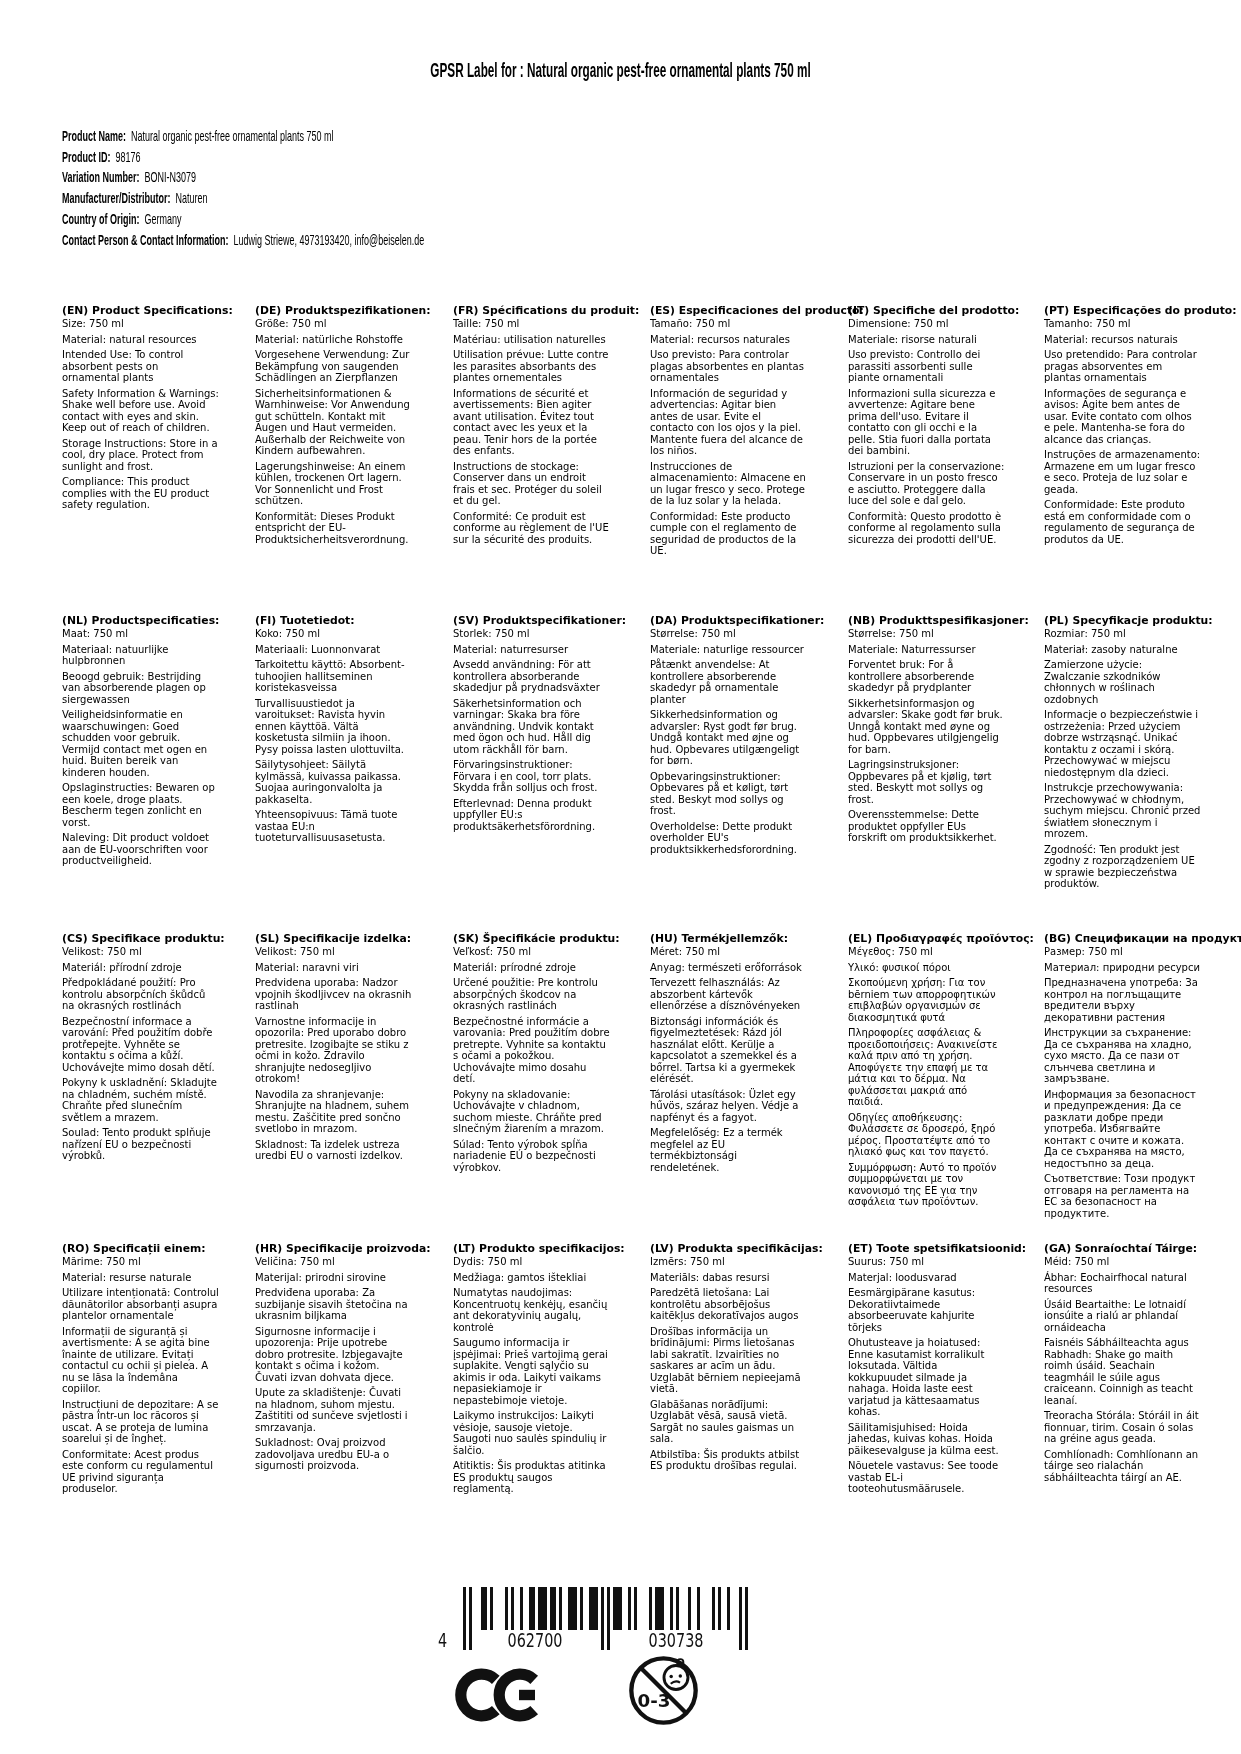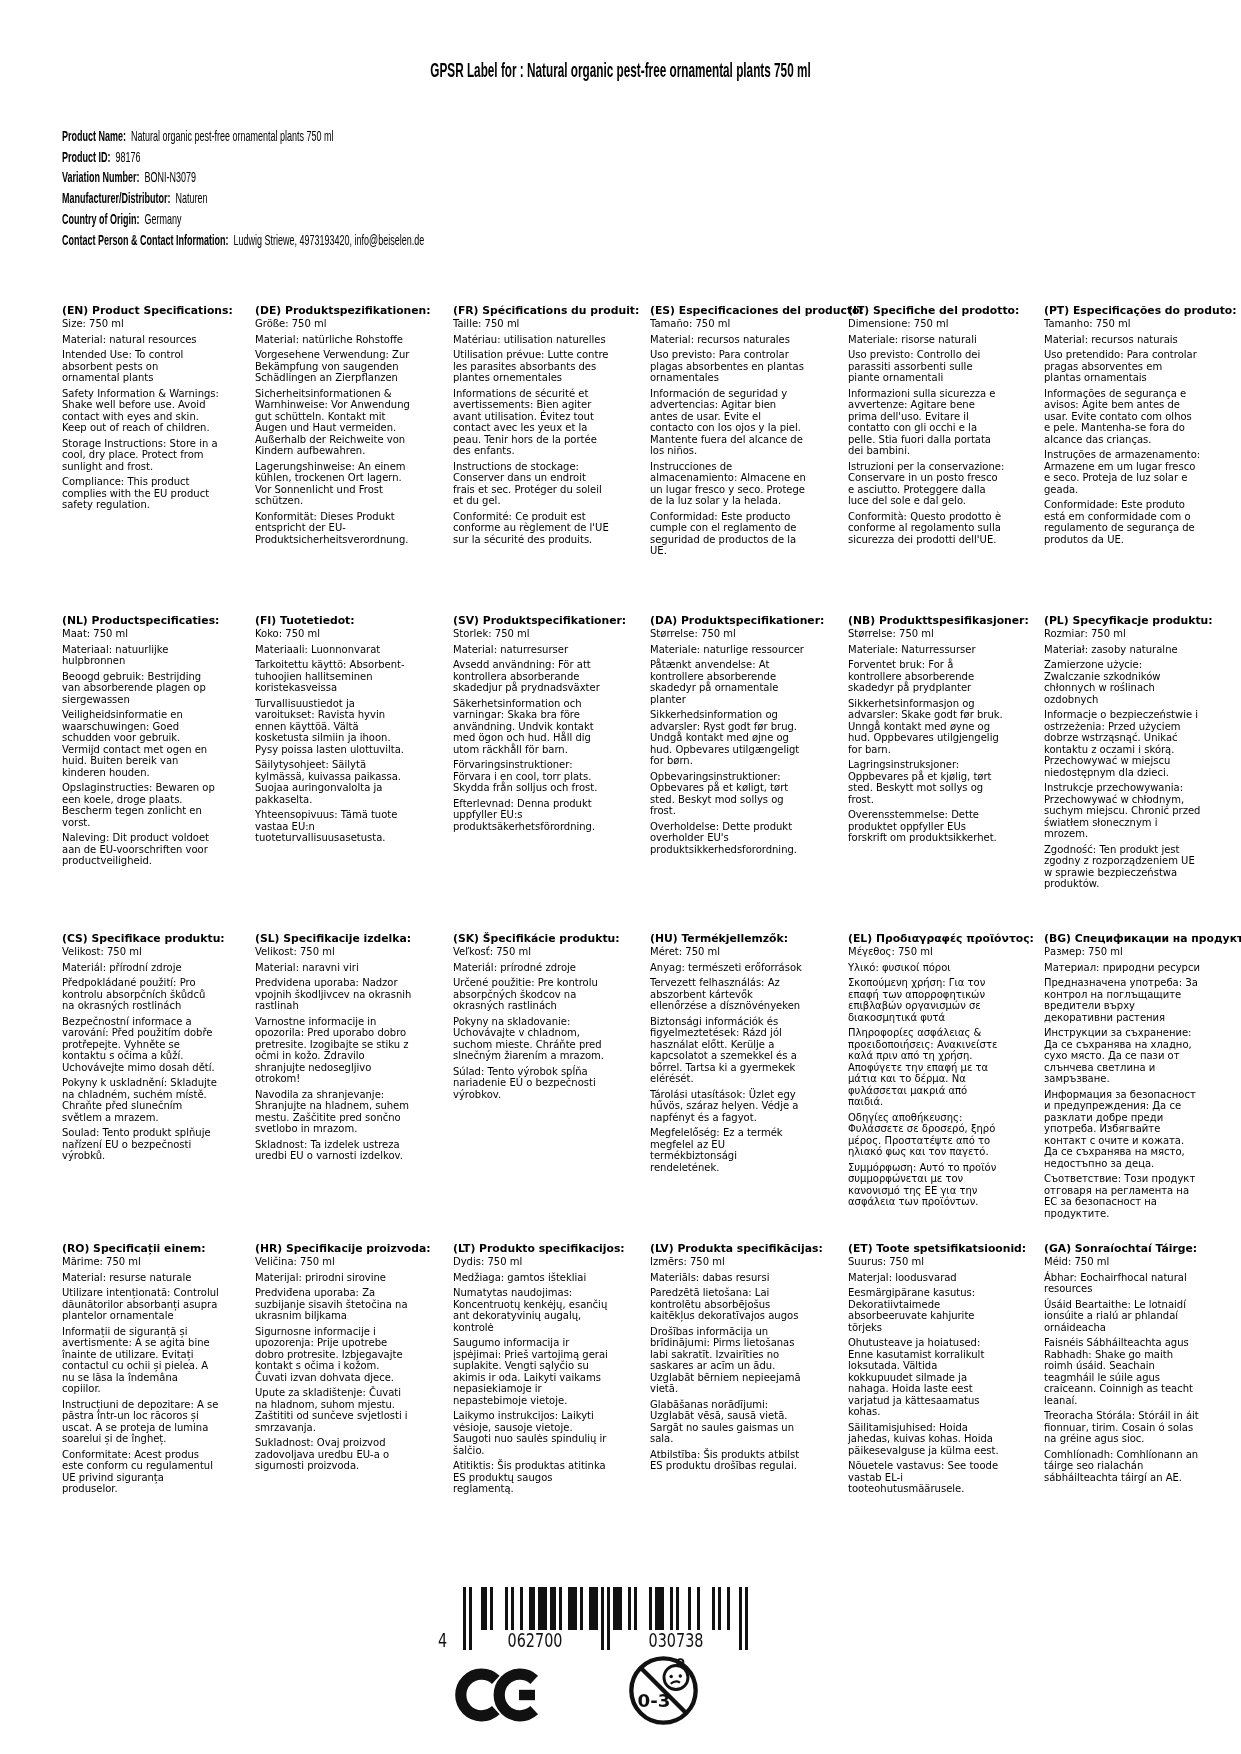--- a/index.html
+++ b/index.html
@@ -207,37 +207,38 @@
       <p>Predvidena uporaba: Nadzor vpojnih škodljivcev na okrasnih rastlinah</p>
       <p>Varnostne informacije in opozorila: Pred uporabo dobro pretresite. Izogibajte se stiku z očmi in kožo. Zdravilo shranjujte nedosegljivo otrokom!</p>
       <p>Navodila za shranjevanje: Shranjujte na hladnem, suhem mestu. Zaščitite pred sončno svetlobo in mrazom.</p>
       <p>Skladnost: Ta izdelek ustreza uredbi EU o varnosti izdelkov.</p>
     </section>
     <section class="spec-block">
       <h3 class="spec-title">(SK) Špecifikácie produktu:</h3>
       <p>Veľkosť: 750 ml</p>
       <p>Materiál: prírodné zdroje</p>
       <p>Určené použitie: Pre kontrolu absorpčných škodcov na okrasných rastlinách</p>
+      <p>Bezpečnostné informácie a varovania: Pred použitím dobre pretrepte. Vyhnite sa kontaktu s očami a pokožkou. Uchovávajte mimo dosahu detí.</p>
       <p>Pokyny na skladovanie: Uchovávajte v chladnom, suchom mieste. Chráňte pred slnečným žiarením a mrazom.</p>
       <p>Súlad: Tento výrobok spĺňa nariadenie EÚ o bezpečnosti výrobkov.</p>
     </section>
     <section class="spec-block">
       <h3 class="spec-title">(HU) Termékjellemzők:</h3>
       <p>Méret: 750 ml</p>
       <p>Anyag: természeti erőforrások</p>
       <p>Tervezett felhasználás: Az abszorbent kártevők ellenőrzése a dísznövényeken</p>
       <p>Biztonsági információk és figyelmeztetések: Rázd jól használat előtt. Kerülje a kapcsolatot a szemekkel és a bőrrel. Tartsa ki a gyermekek elérését.</p>
       <p>Tárolási utasítások: Üzlet egy hűvös, száraz helyen. Védje a napfényt és a fagyot.</p>
       <p>Megfelelőség: Ez a termék megfelel az EU termékbiztonsági rendeletének.</p>
     </section>
     <section class="spec-block">
       <h3 class="spec-title">(EL) Προδιαγραφές προϊόντος:</h3>
       <p>Μέγεθος: 750 ml</p>
       <p>Υλικό: φυσικοί πόροι</p>
-      <p>Σκοπούμενη χρήση: Για τον επαφή των απορροφητικών επιβλαβών οργανισμών σε διακοσμητικά φυτά</p>
+      <p>Σκοπούμενη χρήση: Για τον bērniem των απορροφητικών επιβλαβών οργανισμών σε διακοσμητικά φυτά</p>
       <p>Πληροφορίες ασφάλειας &amp; προειδοποιήσεις: Ανακινείστε καλά πριν από τη χρήση. Αποφύγετε την επαφή με τα μάτια και το δέρμα. Να φυλάσσεται μακριά από παιδιά.</p>
       <p>Οδηγίες αποθήκευσης: Φυλάσσετε σε δροσερό, ξηρό μέρος. Προστατέψτε από το ηλιακό φως και τον παγετό.</p>
       <p>Συμμόρφωση: Αυτό το προϊόν συμμορφώνεται με τον κανονισμό της ΕΕ για την ασφάλεια των προϊόντων.</p>
     </section>
     <section class="spec-block">
       <h3 class="spec-title">(BG) Спецификации на продукта:</h3>
       <p>Размер: 750 ml</p>
       <p>Материал: природни ресурси</p>
       <p>Предназначена употреба: За контрол на поглъщащите вредители върху декоративни растения</p>
       <p>Инструкции за съхранение: Да се съхранява на хладно, сухо място. Да се пази от слънчева светлина и замръзване.</p>
@@ -288,21 +289,21 @@
       <p>Ohutusteave ja hoiatused: Enne kasutamist korralikult loksutada. Vältida kokkupuudet silmade ja nahaga. Hoida laste eest varjatud ja kättesaamatus kohas.</p>
       <p>Säilitamisjuhised: Hoida jahedas, kuivas kohas. Hoida päikesevalguse ja külma eest.</p>
       <p>Nõuetele vastavus: See toode vastab EL-i tooteohutusmäärusele.</p>
     </section>
     <section class="spec-block">
       <h3 class="spec-title">(GA) Sonraíochtaí Táirge:</h3>
       <p>Méid: 750 ml</p>
       <p>Ábhar: Eochairfhocal natural resources</p>
       <p>Úsáid Beartaithe: Le lotnaidí ionsúite a rialú ar phlandaí ornáideacha</p>
       <p>Faisnéis Sábháilteachta agus Rabhadh: Shake go maith roimh úsáid. Seachain teagmháil le súile agus craiceann. Coinnigh as teacht leanaí.</p>
-      <p>Treoracha Stórála: Stóráil in áit fionnuar, tirim. Cosain ó solas na gréine agus sioc.</p>
+      <p>Treoracha Stórála: Stóráil in áit fionnuar, tirim. Cosain ó solas na gréine agus geada.</p>
       <p>Comhlíonadh: Comhlíonann an táirge seo rialachán sábháilteachta táirgí an AE.</p>
     </section>
   </div>
 
 <div id="barcode-area">
   <svg id="barcode-svg" width="285" height="63" viewBox="0 0 285 63" xmlns="http://www.w3.org/2000/svg">
       <rect x="0" y="0" width="3" height="63"></rect>
       <rect x="6" y="0" width="3" height="63"></rect>
       <rect x="18" y="0" width="3" height="43"></rect>
       <rect x="21" y="0" width="3" height="43"></rect>

